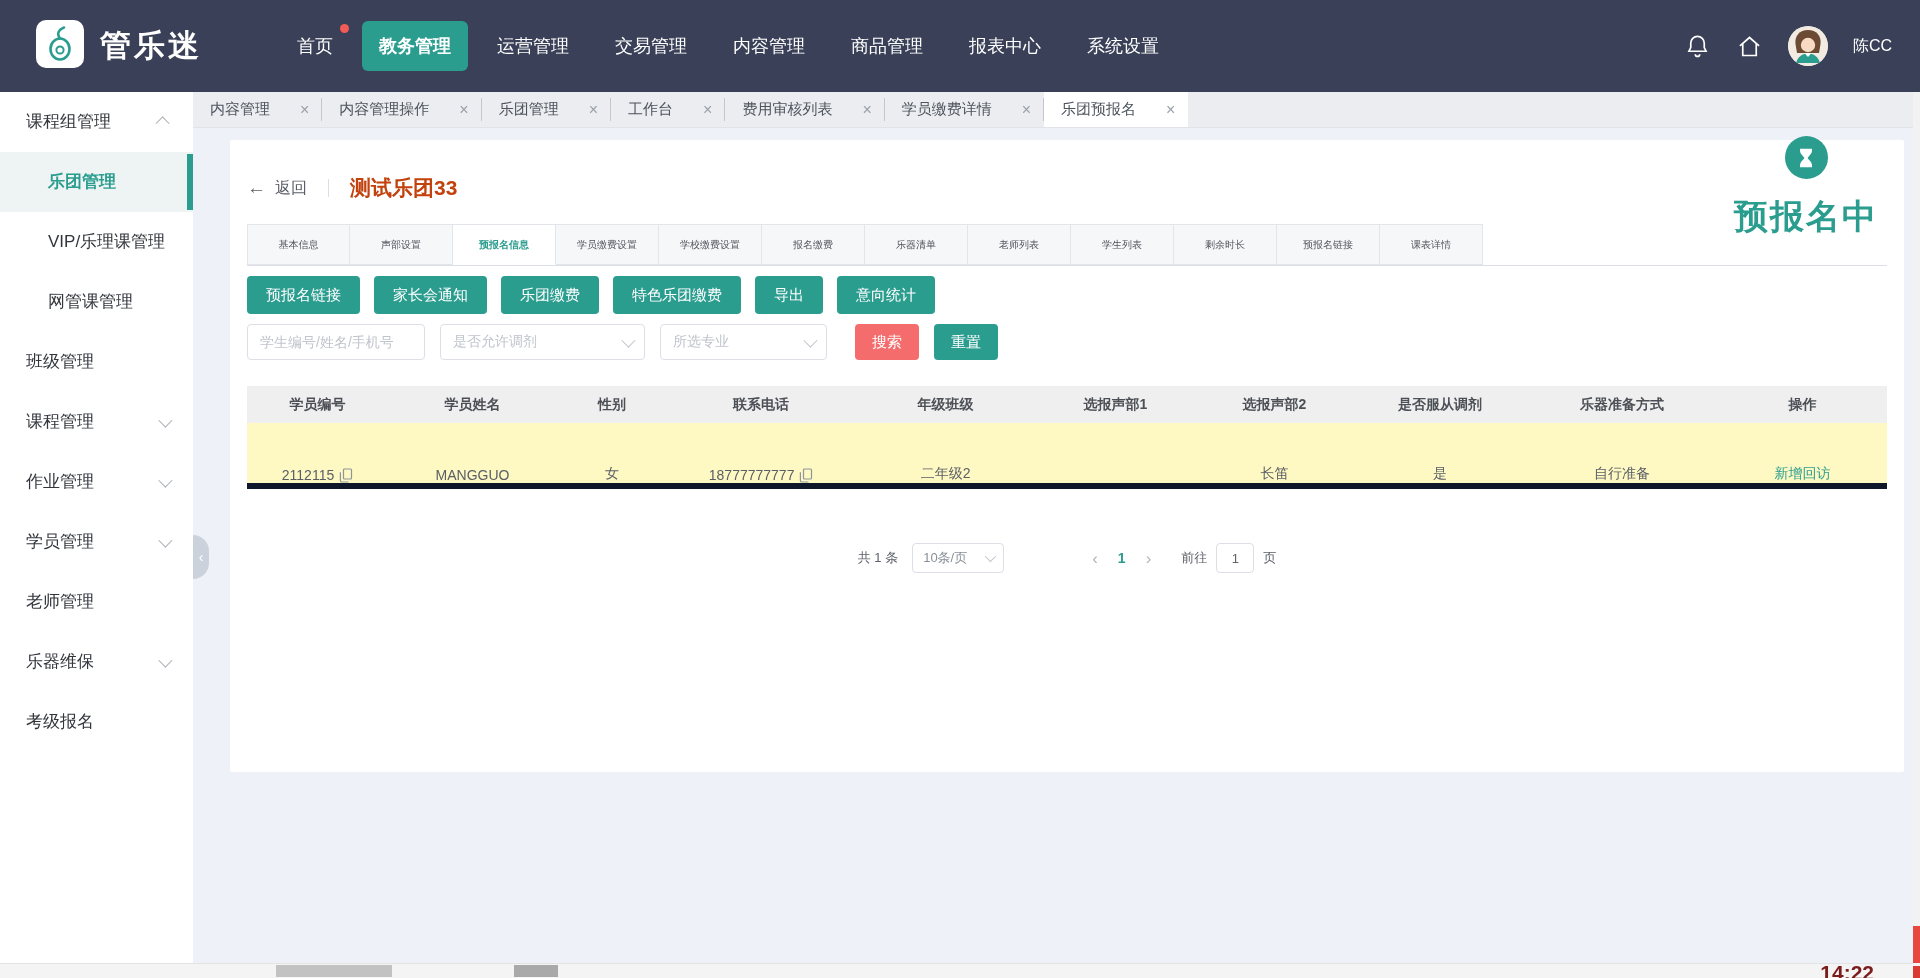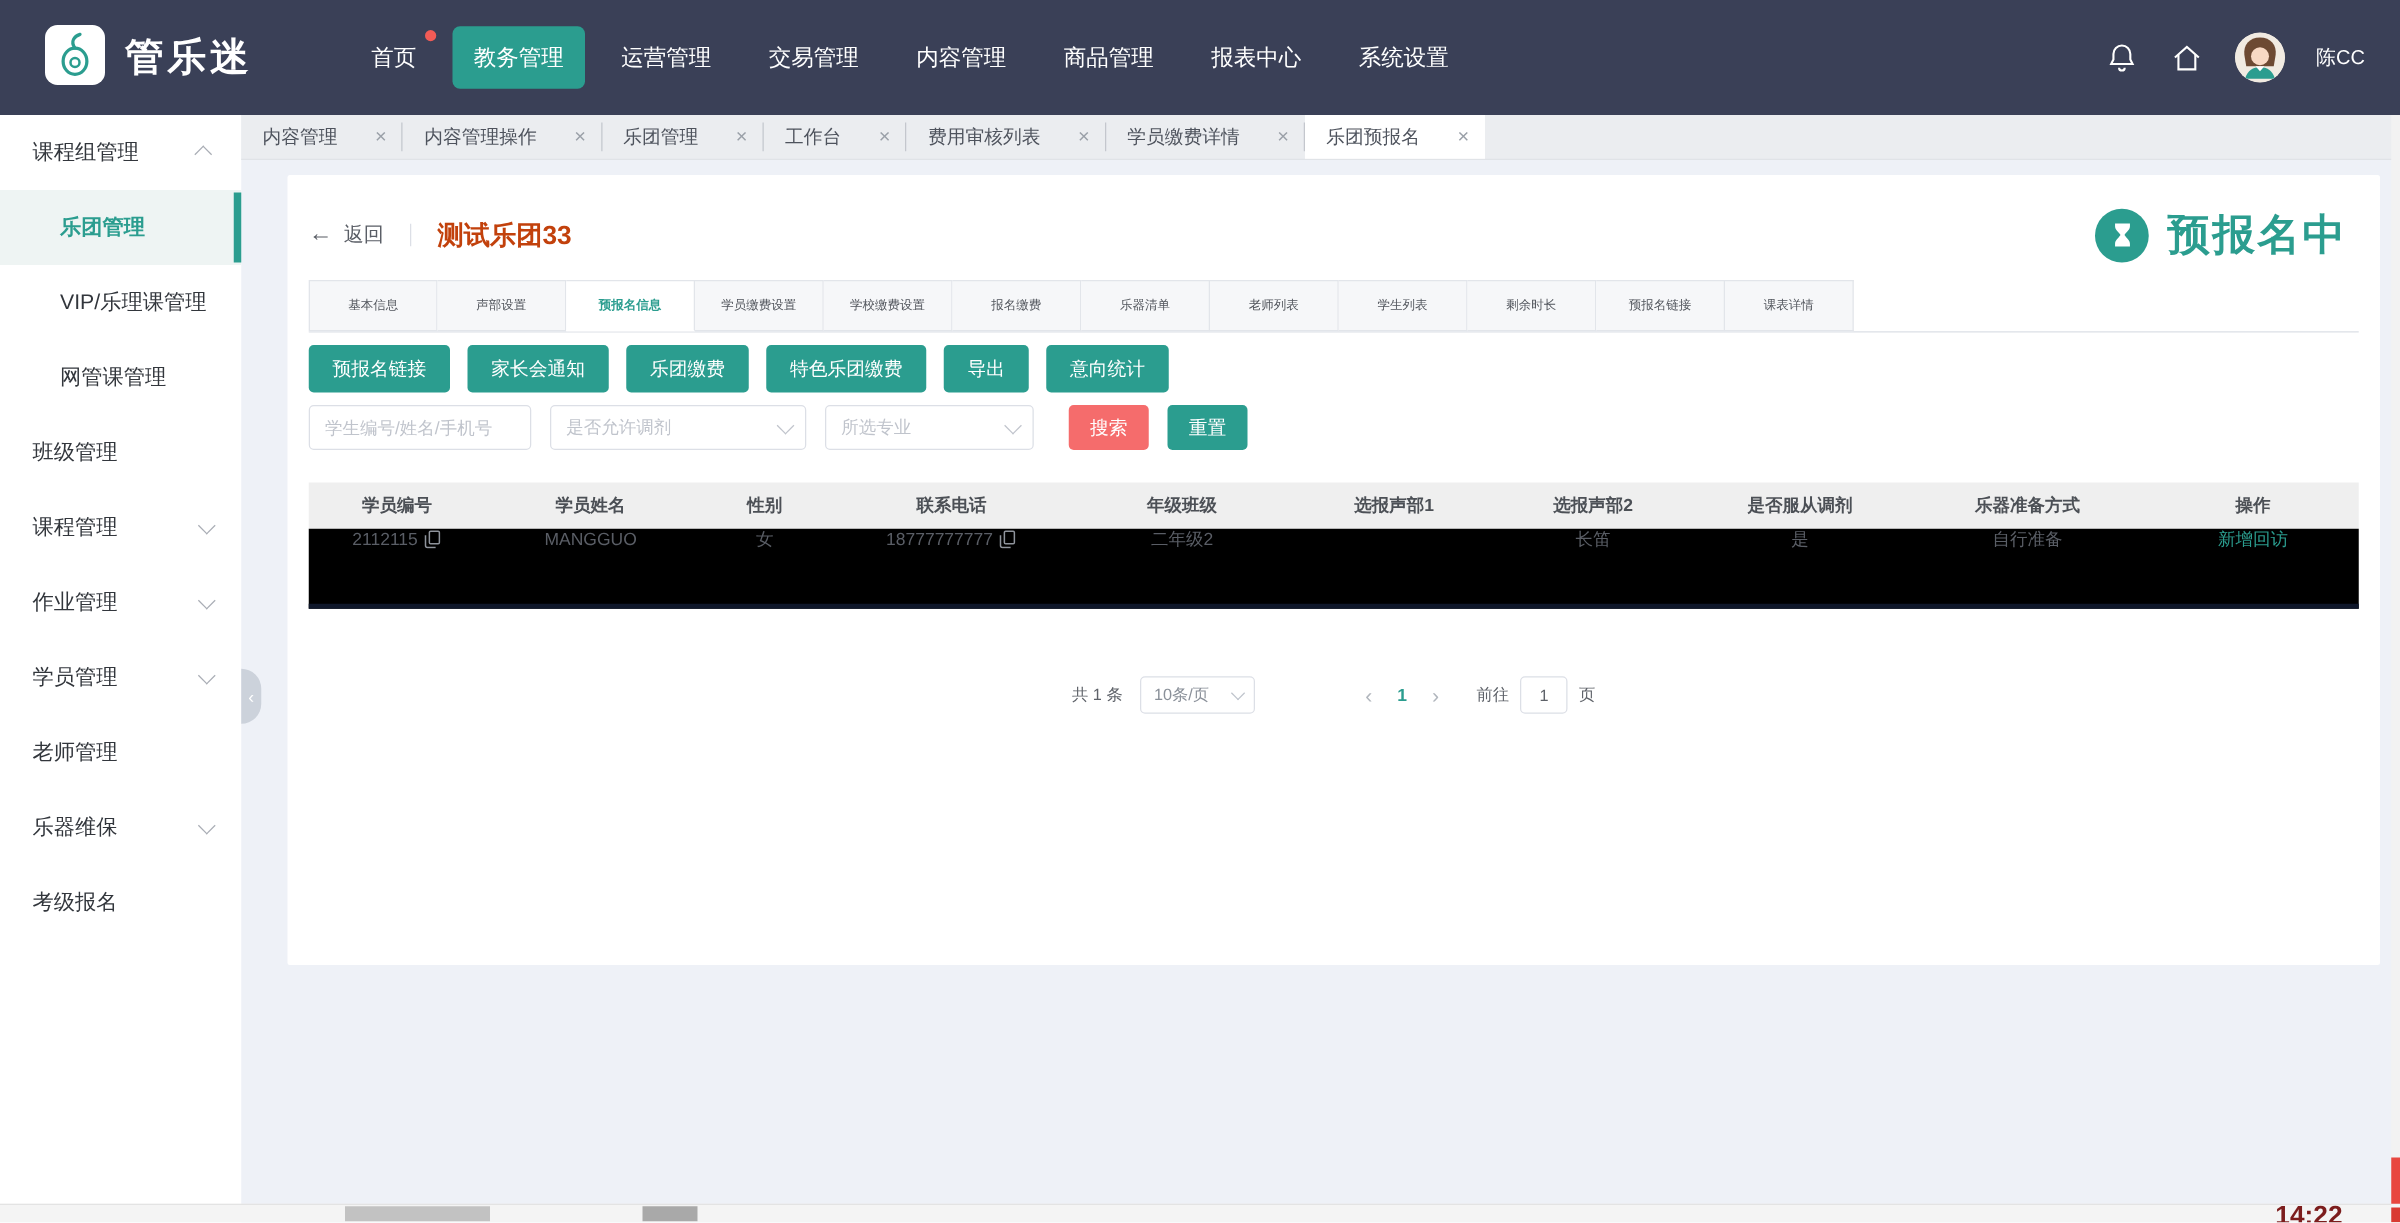--- a/index.html
+++ b/index.html
@@ -5,21 +5,21 @@
   html,body{margin:0;padding:0;}
   body{font-family:"Liberation Sans","DejaVu Sans",sans-serif;}
   .stage{position:relative;width:1920px;height:978px;overflow:hidden;background:#eef1f7;}
 
   
   .navbar{position:absolute;top:0;left:0;width:1920px;height:92px;background:#3a4057;display:flex;align-items:center;z-index:3;}
   .logo{display:flex;align-items:center;gap:16px;margin-left:36px;cursor:pointer;}
   .logo-text{color:#fff;font-size:31px;font-weight:700;letter-spacing:3px;}
   .nav-menu{display:flex;align-items:center;gap:12px;margin-left:78px;}
   .nav-item{position:relative;color:#fff;font-size:18px;padding:13px 17px;border-radius:6px;cursor:pointer;white-space:nowrap;}
-  .nav-item.active{background:#2b9d8f;font-weight:400;}
+  .nav-item.active{background:#2b9d8f;font-weight:700;}
   .badge-dot{position:absolute;top:3px;right:1px;width:9px;height:9px;border-radius:50%;background:#f25b56;}
   .nav-right{margin-left:auto;margin-right:28px;display:flex;align-items:center;gap:25px;}
   .nav-icon{display:flex;align-items:center;cursor:pointer;}
   .avatar-wrap{width:40px;height:40px;border-radius:50%;overflow:hidden;background:#e8e2d8;cursor:pointer;}
   .username{color:#fff;font-size:16px;cursor:pointer;}
 
   
   .sidebar{position:absolute;top:92px;left:0;width:193px;height:886px;background:#fff;z-index:2;}
   .side-item{position:relative;height:60px;line-height:60px;padding-left:26px;font-size:17px;color:#32363c;cursor:pointer;display:flex;align-items:center;}
   .side-item .lbl{flex:0 0 auto;}
@@ -41,21 +41,21 @@
 
   
   .content-bg{position:absolute;top:127px;left:193px;width:1720px;height:851px;background:#eef1f7;}
   .card{position:absolute;left:37px;top:13px;width:1674px;height:632px;background:#fff;border-radius:2px;}
 
   .header-row{margin:26px 26px 0 17px;height:44px;display:flex;align-items:center;}
   .back{display:flex;align-items:center;gap:9px;font-size:16px;color:#5a5e66;cursor:pointer;}
   .back .arrow{font-size:19px;}
   .vdivider{width:1px;height:18px;background:#dcdfe6;margin:0 21px;}
   .page-title{font-size:21px;font-weight:700;color:#c2410c;}
-  .status{margin-left:auto;display:flex;align-items:center;gap:15px;}
+  .status{margin-left:auto;display:flex;align-items:center;gap:15px;flex-direction:column;}
   .status-circle{width:43px;height:43px;border-radius:50%;background:#2b9d8f;display:flex;align-items:center;justify-content:center;}
   .status-text{font-size:34px;font-weight:700;color:#2b9d8f;letter-spacing:2px;}
 
   .detail-tabs{margin:14px 17px 0;display:flex;border-bottom:1px solid #dcdfe6;height:41px;}
   .dtab{box-sizing:border-box;min-width:103px;padding:0 16px;height:41px;line-height:40px;text-align:center;font-size:10px;color:#51555c;background:#f6f7f9;border:1px solid #e2e5ea;border-left:none;cursor:pointer;white-space:nowrap;}
   .dtab:first-child{border-left:1px solid #e2e5ea;}
   .dtab.active{background:#fff;color:#2b9d8f;border-bottom:1px solid #fff;margin-bottom:-1px;font-weight:600;}
 
   .action-row{margin:10px 17px 0;display:flex;gap:14px;}
   .btn{border:none;border-radius:4px;height:38px;display:flex;align-items:center;justify-content:center;font-size:15px;color:#fff;cursor:pointer;font-family:inherit;}
@@ -66,21 +66,21 @@
   .filter-row{margin:10px 17px 0;display:flex;align-items:center;gap:15px;}
   .f-input{box-sizing:border-box;width:178px;height:36px;border:1px solid #dcdfe6;border-radius:4px;padding:0 12px;font-size:14px;color:#606266;outline:none;font-family:inherit;}
   .f-input::placeholder{color:#c0c4cc;}
   .f-select{box-sizing:border-box;height:36px;border:1px solid #dcdfe6;border-radius:4px;display:flex;align-items:center;padding:0 12px;font-size:14px;color:#c0c4cc;cursor:pointer;}
   .f-select .chev{margin-left:auto;border-color:#c0c4cc;}
   .sel-adjust{width:205px;gap:48px;}
   .sel-major{width:167px;}
 
   .table{margin:26px 17px 0;}
   .thead{display:flex;align-items:center;background:#efefef;height:37px;font-size:14px;font-weight:700;color:#4c5056;}
-  .trow{display:flex;align-items:flex-start;background:#000000;height:60px;border-bottom:4px solid #0f172a;font-size:14px;color:#5a5e66;}
+  .trow{display:flex;align-items:flex-end;background:#fef9c3;height:60px;border-bottom:6px solid #0f172a;font-size:14px;color:#5a5e66;}
   .tcell{text-align:center;display:flex;align-items:center;justify-content:center;gap:5px;}
   .c0{width:8.6%;}.c1{width:10.3%;}.c2{width:6.7%;}.c3{width:11.5%;}.c4{width:11%;}
   .c5{width:9.7%;}.c6{width:9.7%;}.c7{width:10.5%;}.c8{width:11.7%;}.c9{width:10.3%;}
   .copy-icon{display:inline-flex;cursor:pointer;margin-top:1px;}
   .link-teal{color:#2b9d8f;cursor:pointer;}
 
   .pagination{margin-top:54px;display:flex;align-items:center;justify-content:center;font-size:13px;color:#5e6269;}
   .pg-total{margin-right:14px;}
   .pg-size{box-sizing:border-box;width:92px;height:30px;border:1px solid #dcdfe6;border-radius:4px;display:flex;align-items:center;padding:0 10px;color:#8a9099;cursor:pointer;}
   .pg-size .chev{margin-left:auto;width:7px;height:7px;border-color:#bfc4cc;}

